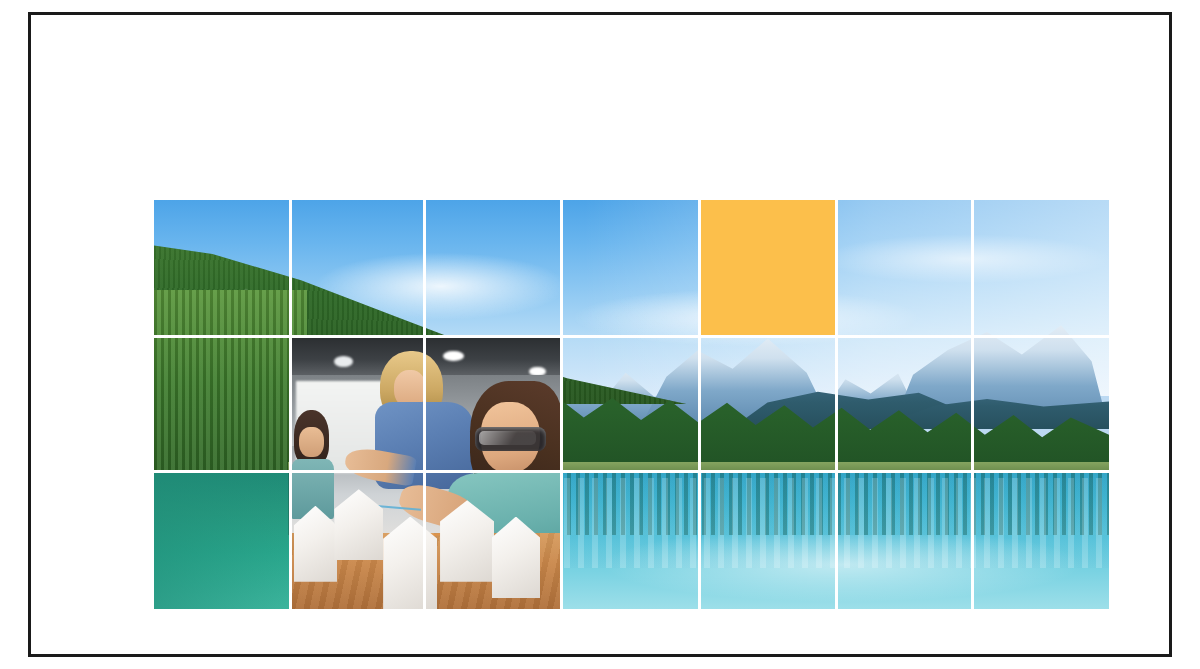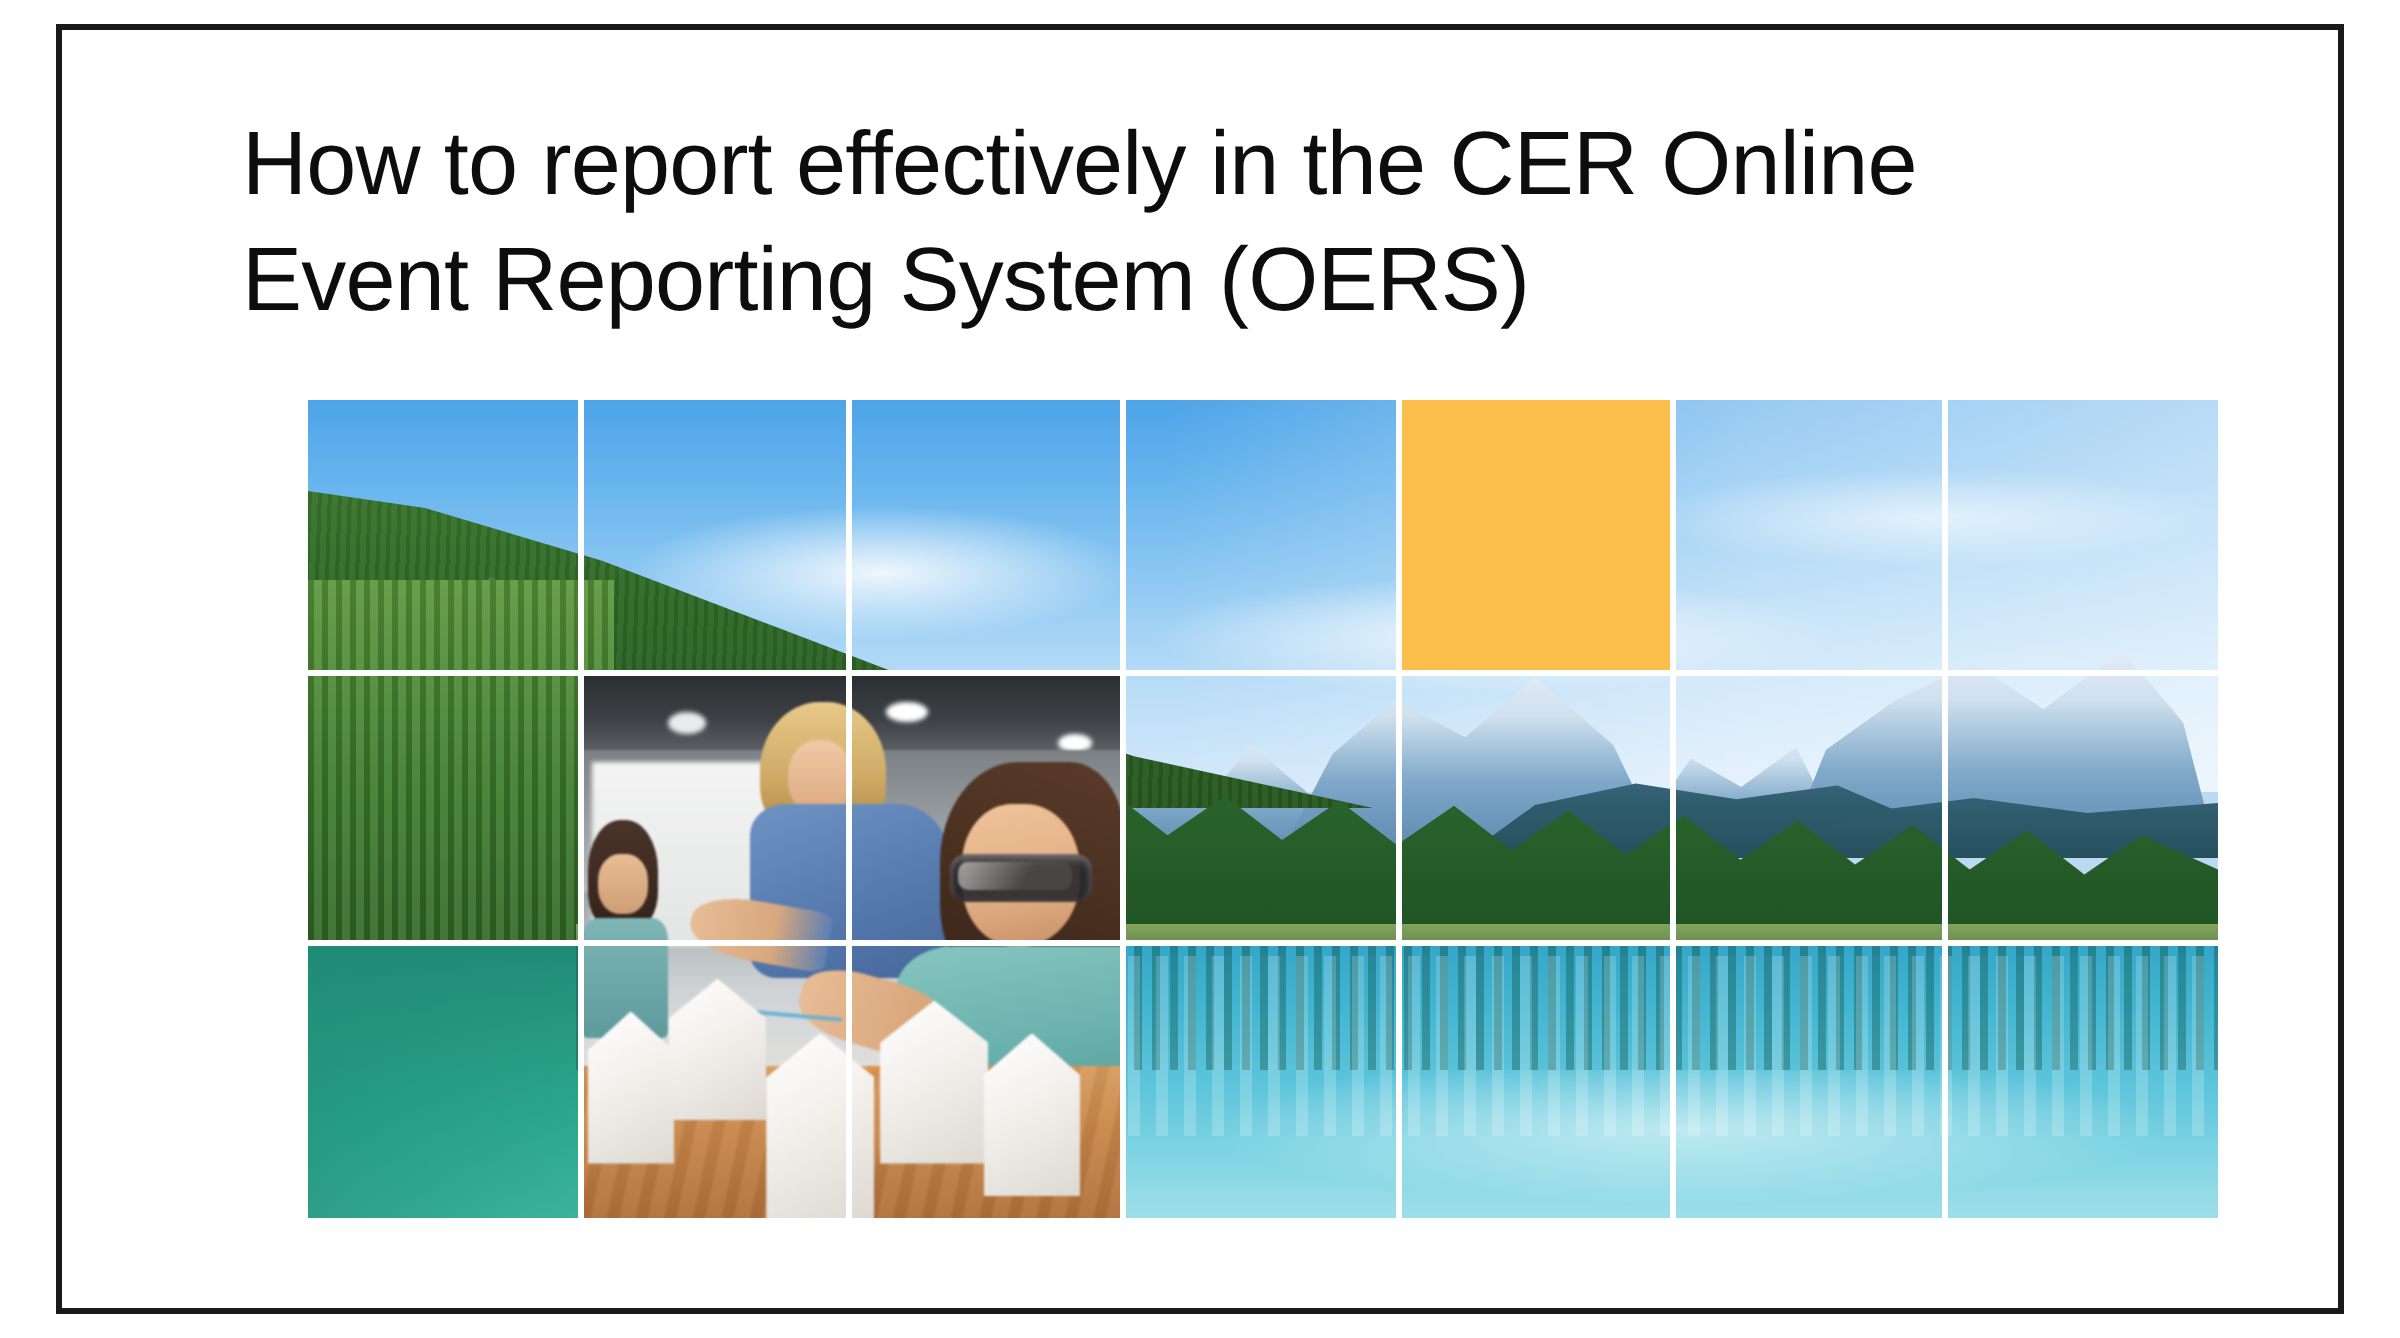--- a/index.html
+++ b/index.html
@@ -374,22 +374,20 @@
   .gl-v { top: 0; width: 3px; height: 100%; }
   .gl-h { left: 0; height: 3px; width: 100%; }
 </style>
 </head>
 <body>
 
 <div class="slide-canvas">
 
   <div class="slide-frame">
 
-    <div class="slide-title">How to report effectively in the CER Online
-Event Reporting System (OERS)</div>
 
     <div class="collage">
 
       <div class="collage-photo">
         <div class="sky"></div>
         <div class="sky-haze"></div>
 
         <div class="mtn-range">
           <div class="mtn mtn-a"></div>
           <div class="mtn mtn-b"></div>

